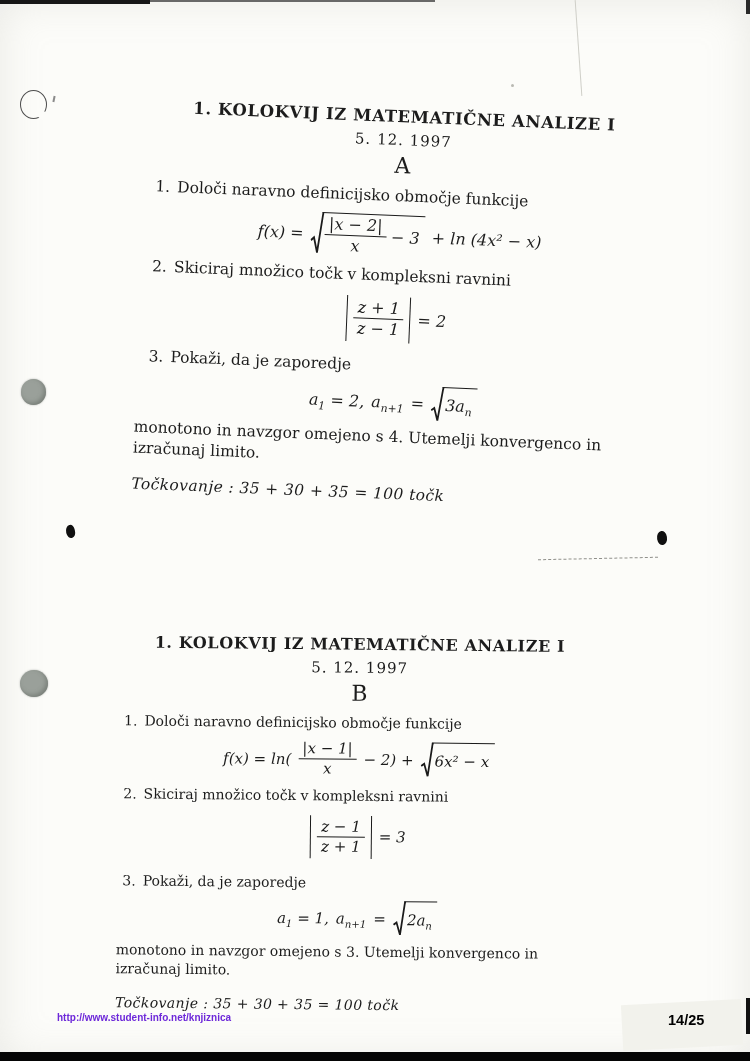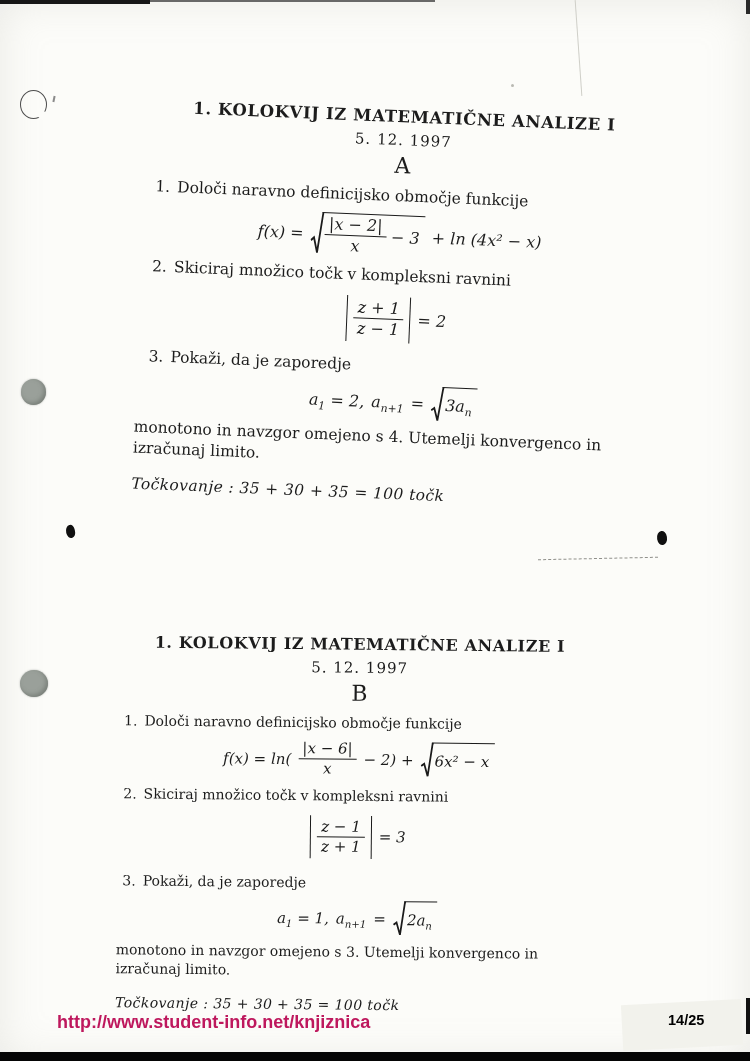--- a/index.html
+++ b/index.html
@@ -51,21 +51,21 @@
   .frac .num { border-bottom:1.5px solid #1b1b1b; padding:0 4px 1px; }
   .frac .den { padding-top:1px; }
   .absbar { display:inline-flex; align-items:center; border-left:1.7px solid #1b1b1b; border-right:1.7px solid #1b1b1b; padding:3px 6px; }
   .sqrt { display:inline-flex; align-items:stretch; }
   .rad-wrap { width:13px; display:flex; flex:none; }
   .rad-wrap svg { width:100%; height:100%; }
   .sqrt .content { border-top:1.8px solid #1b1b1b; margin-left:-2px; padding:2px 5px 0 3px; display:inline-flex; align-items:center; gap:5px; }
   sub { font-size:.68em; line-height:0; }
 
   
-  .footer-url { position:absolute; left:57px; top:1012px; font-family:"Liberation Sans", sans-serif; font-weight:bold; font-size:18px; color:#be185d; }
+  .footer-url { position:absolute; left:57px; top:1012px; font-family:"Liberation Sans", sans-serif; font-weight:bold; font-size:10px; color:#6d28d9; }
   .footer-page { position:absolute; left:668px; top:1012px; font-family:"Liberation Sans", sans-serif; font-weight:bold; font-size:14.5px; color:#000; }
 </style>
 </head>
 <body>
 
 <div class="page">
 
   <div class="top-strip1"></div>
   <div class="top-strip2"></div>
   <div class="corner-tick-tr"></div>
@@ -158,21 +158,21 @@
     <div class="group">B</div>
 
     <div class="item">
       <span>1.</span>
       <span>Določi naravno definicijsko območje funkcije</span>
     </div>
 
     <div class="formula" style="margin-top:10px;">
       <span>f(x) = ln(</span>
       <span class="frac">
-        <span class="num">|x − 6|</span>
+        <span class="num">|x − 1|</span>
         <span class="den">x</span>
       </span>
       <span>− 2) +</span>
       <span class="sqrt">
         <span class="rad-wrap">
           <svg viewBox="0 0 22 60" preserveAspectRatio="none">
               <path d="M1 40 L6 36 L12 57 L20 2 L22 2" fill="none" stroke="#1b1b1b" stroke-width="3"></path>
             </svg>
         </span>
         <span class="content">

